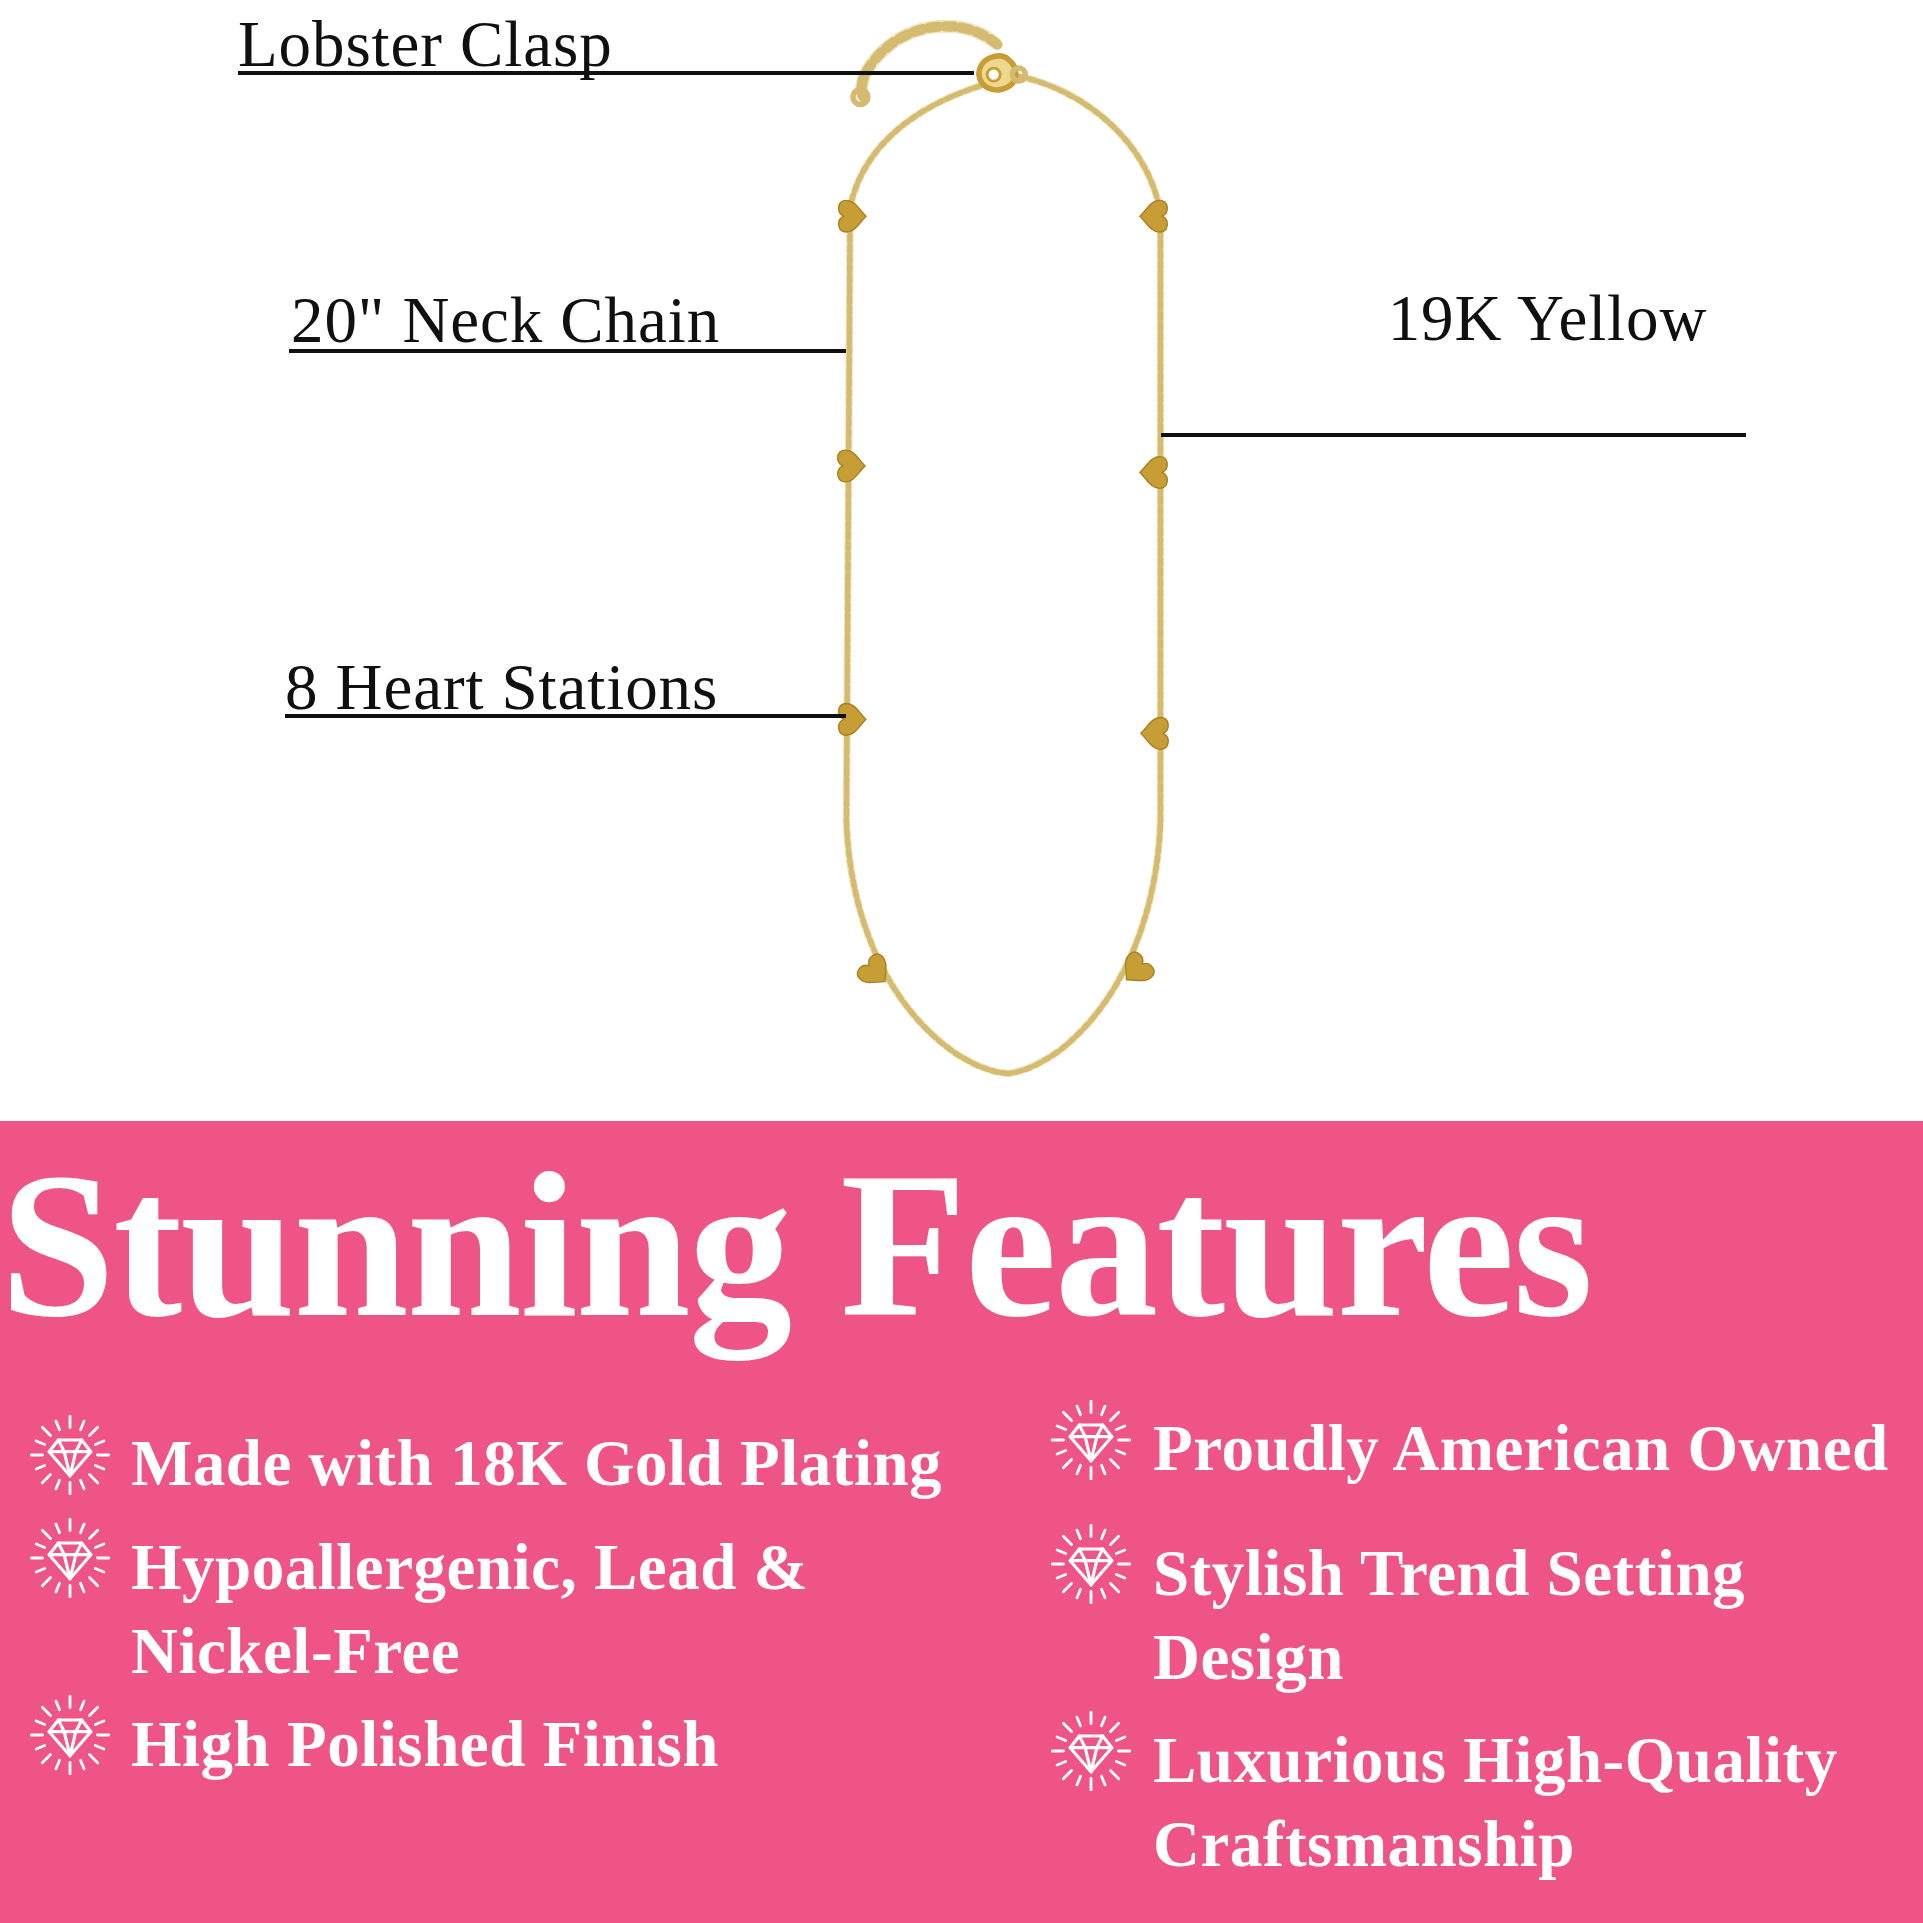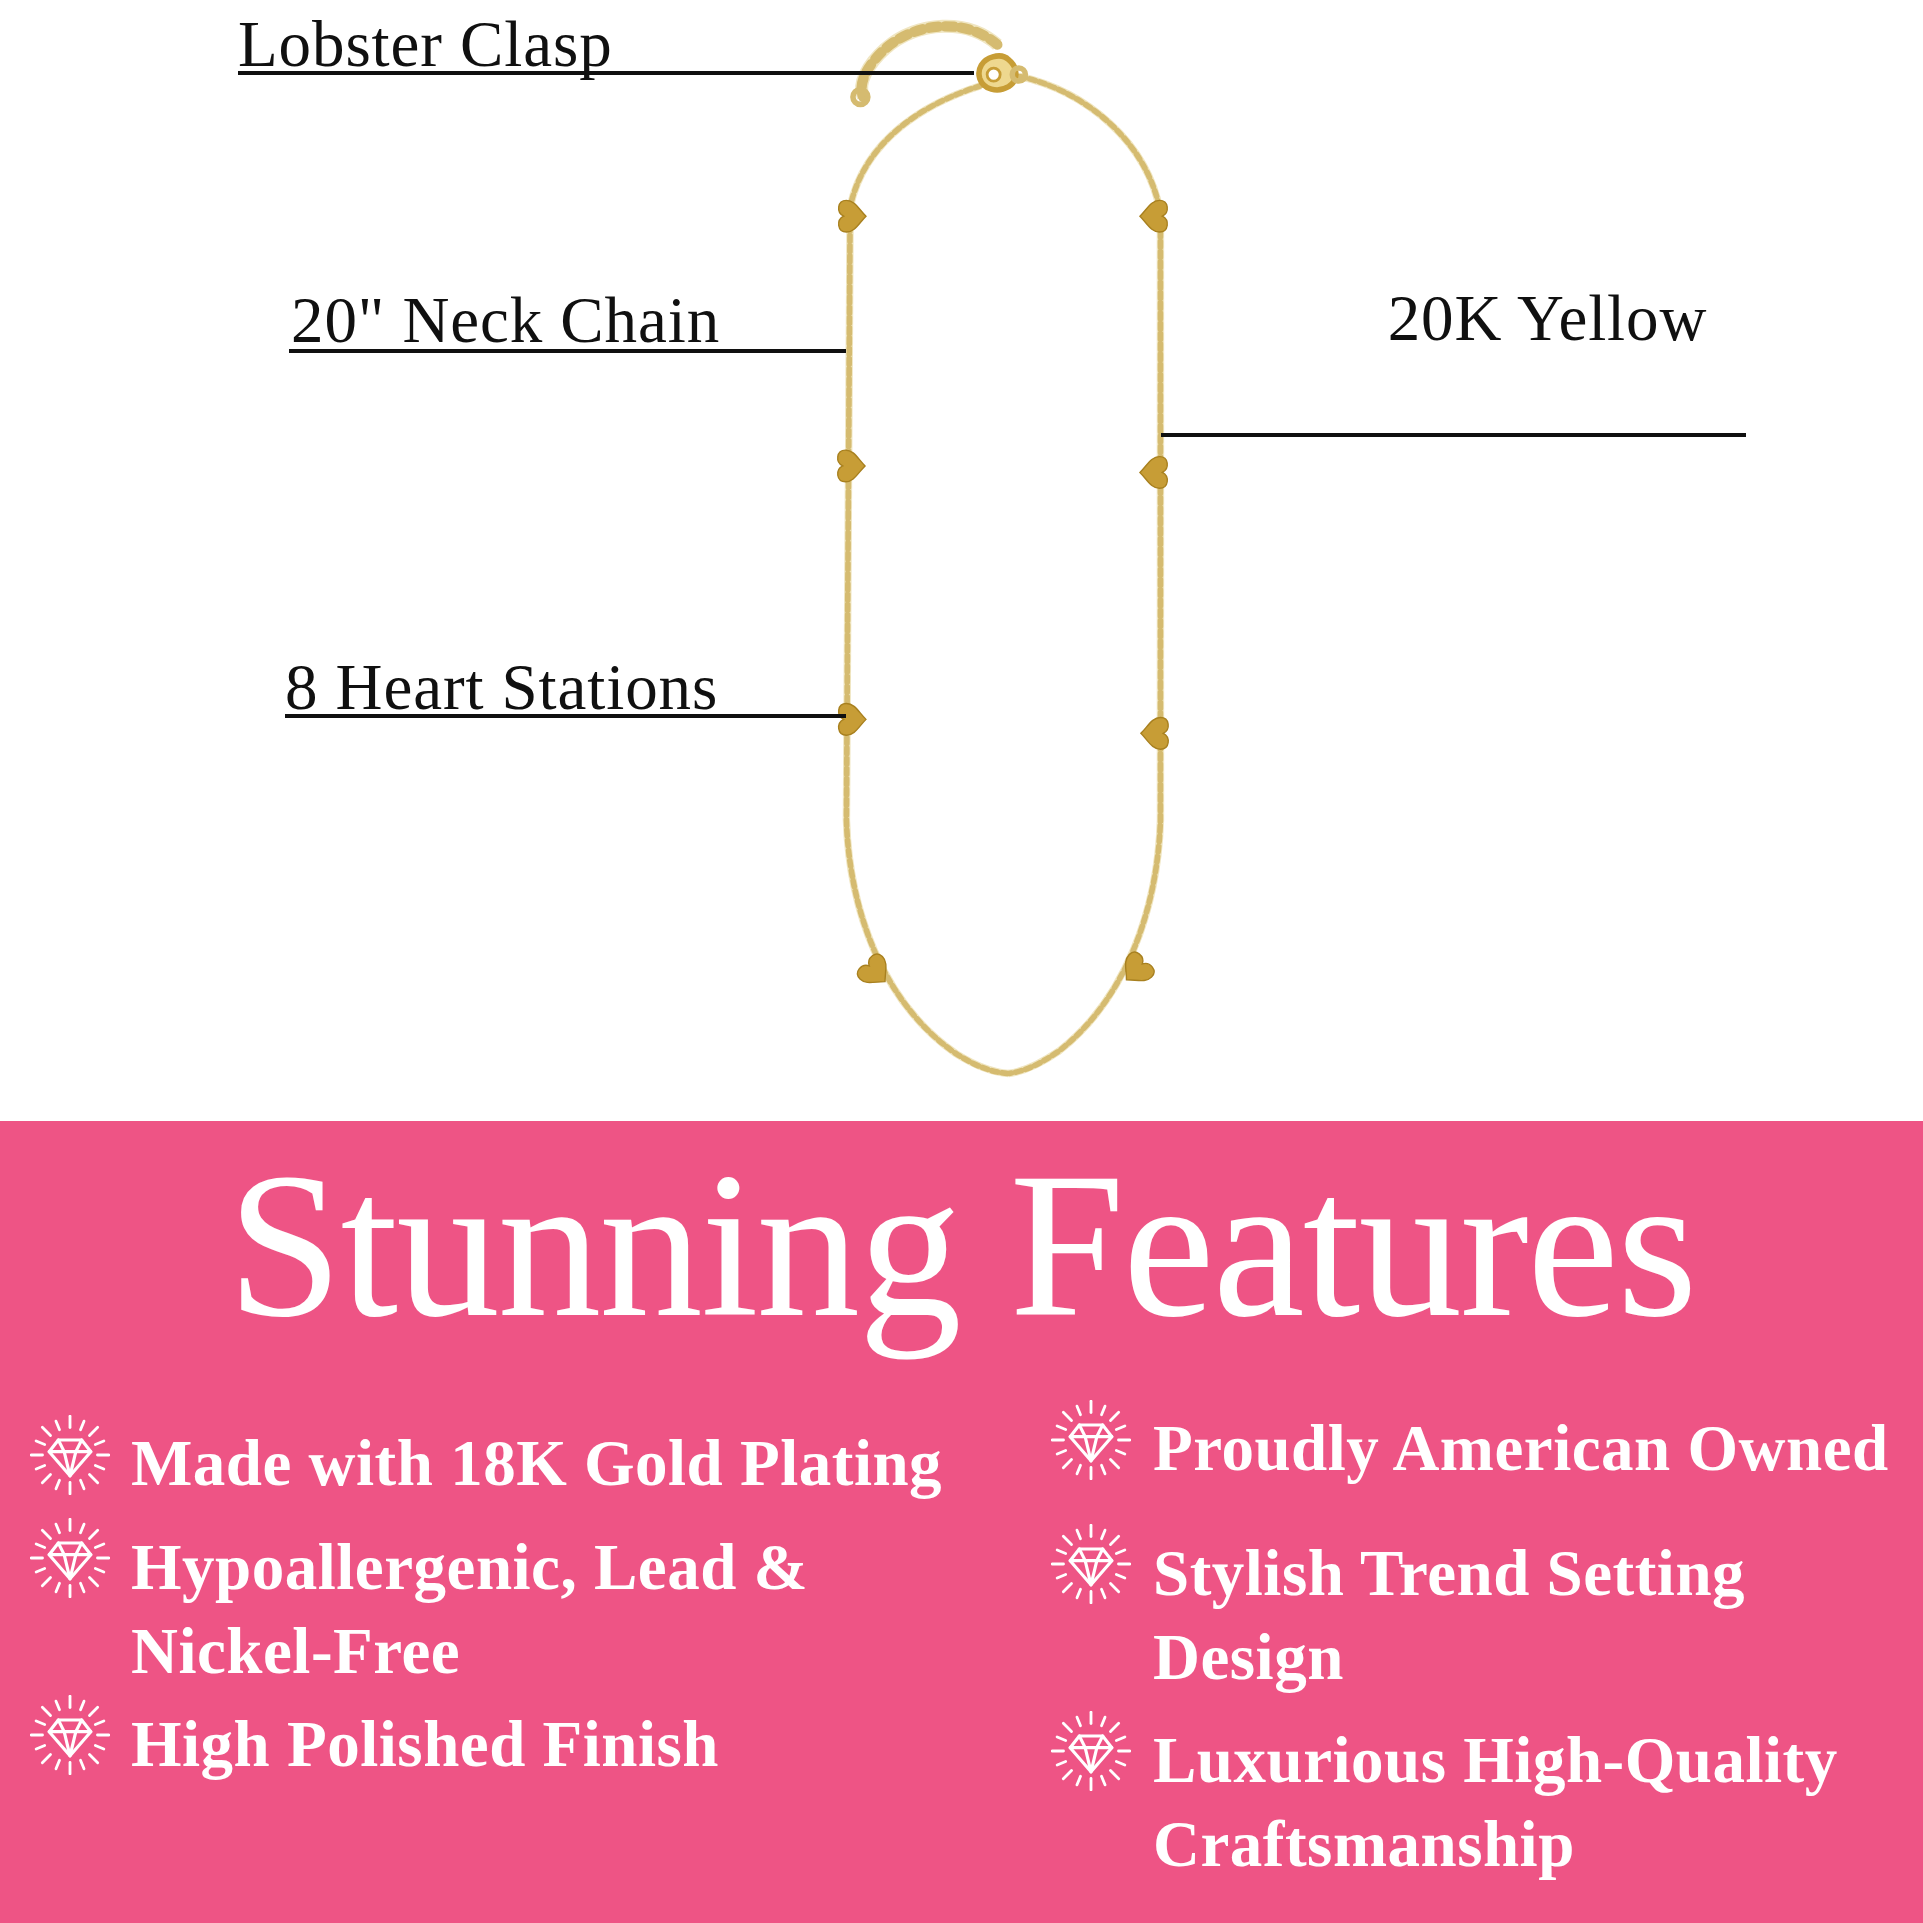--- a/index.html
+++ b/index.html
@@ -25,22 +25,22 @@
   .clasp-body{fill:var(--heart-gold-light,#eed88f);stroke:var(--heart-gold,#c79d36);stroke-width:6;}
   .clasp-hole{fill:#ffffff;stroke:var(--heart-gold,#c79d36);stroke-width:3;}
   .heart{fill:var(--heart-gold,#c79d36);stroke:#a8801f;stroke-width:1.5;}
   
   .features-panel{
     position:absolute;left:0;top:1121px;width:1923px;height:802px;
     background:var(--pink-panel,#ee5485);
   }
   .features-title{
     position:absolute;left:0;top:20.5px;width:1923px;
-    text-align:center;color:var(--features-text,#fff);
-    font-size:207px;line-height:1;font-weight:400;letter-spacing:-1.9px;white-space:nowrap;
+    color:var(--features-text,#fff);
+    font-size:207px;line-height:1;font-weight:700;letter-spacing:-1.9px;white-space:nowrap;
   }
   .feature-item{position:absolute;}
   .feature-icon{position:absolute;width:80px;height:80px;}
   .feature-text{
     position:absolute;color:var(--features-text,#fff);
     font-weight:700;font-size:65px;line-height:84px;letter-spacing:0.5px;white-space:nowrap;
   }
   .icon-stroke{stroke:#ffffff;fill:none;stroke-linecap:round;}
 </style>
 </head>
@@ -89,21 +89,21 @@
     <div class="callout-label" style="left:238px;top:5.6px;">Lobster Clasp</div>
     <div class="callout-line" style="left:238px;top:71px;width:736px;"></div>
 
     <div class="callout-label" style="left:291px;top:282px;">20" Neck Chain</div>
     <div class="callout-line" style="left:289px;top:349px;width:557px;"></div>
 
     <div class="callout-label" style="left:285px;top:649px;">8 Heart Stations</div>
     <div class="callout-line" style="left:285px;top:714px;width:561px;"></div>
 
     <div class="callout-label center2" style="left:1240px;top:280px;width:615px;">
-      <div>20K Yellow</div>
+      <div>19K Yellow</div>
     </div>
     <div class="callout-line" style="left:1161px;top:433px;width:585px;"></div>
   </div>
 
   <div class="features-panel">
     <div class="features-title">Stunning Features</div>
   </div>
 
   <svg width="0" height="0" style="position:absolute" aria-hidden="true">
     <symbol id="diamond-burst" viewBox="0 0 48 48">

